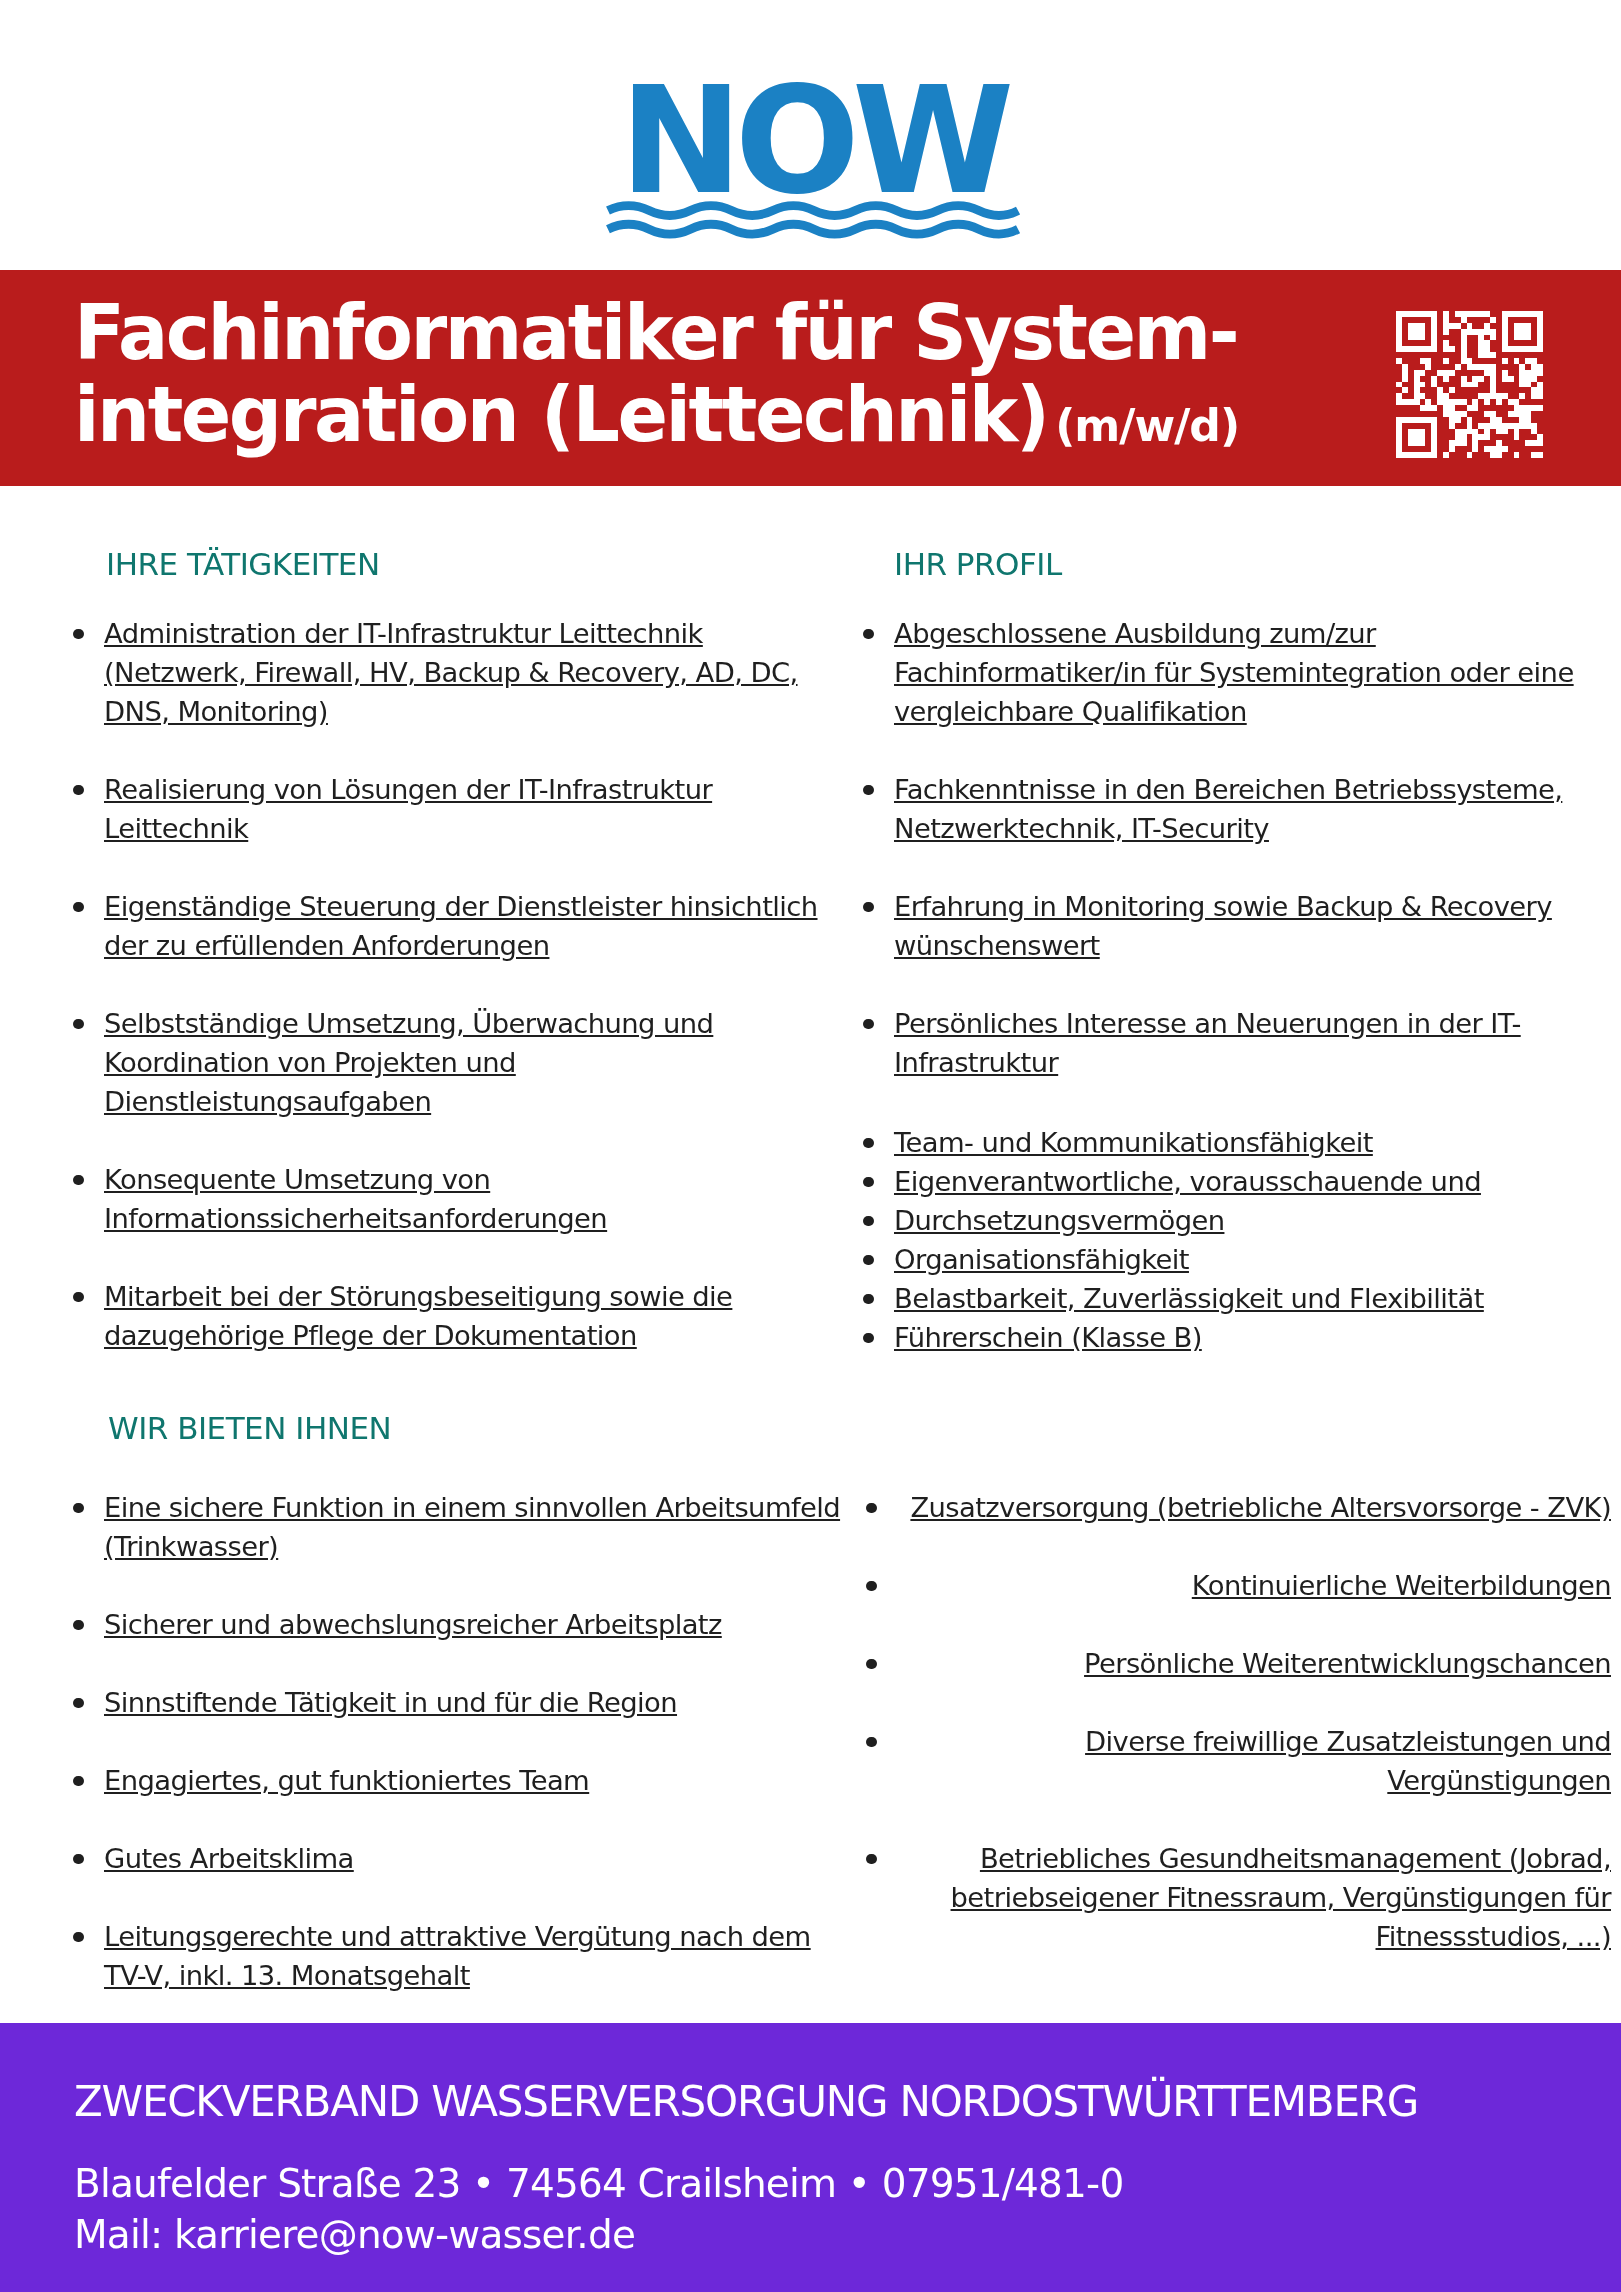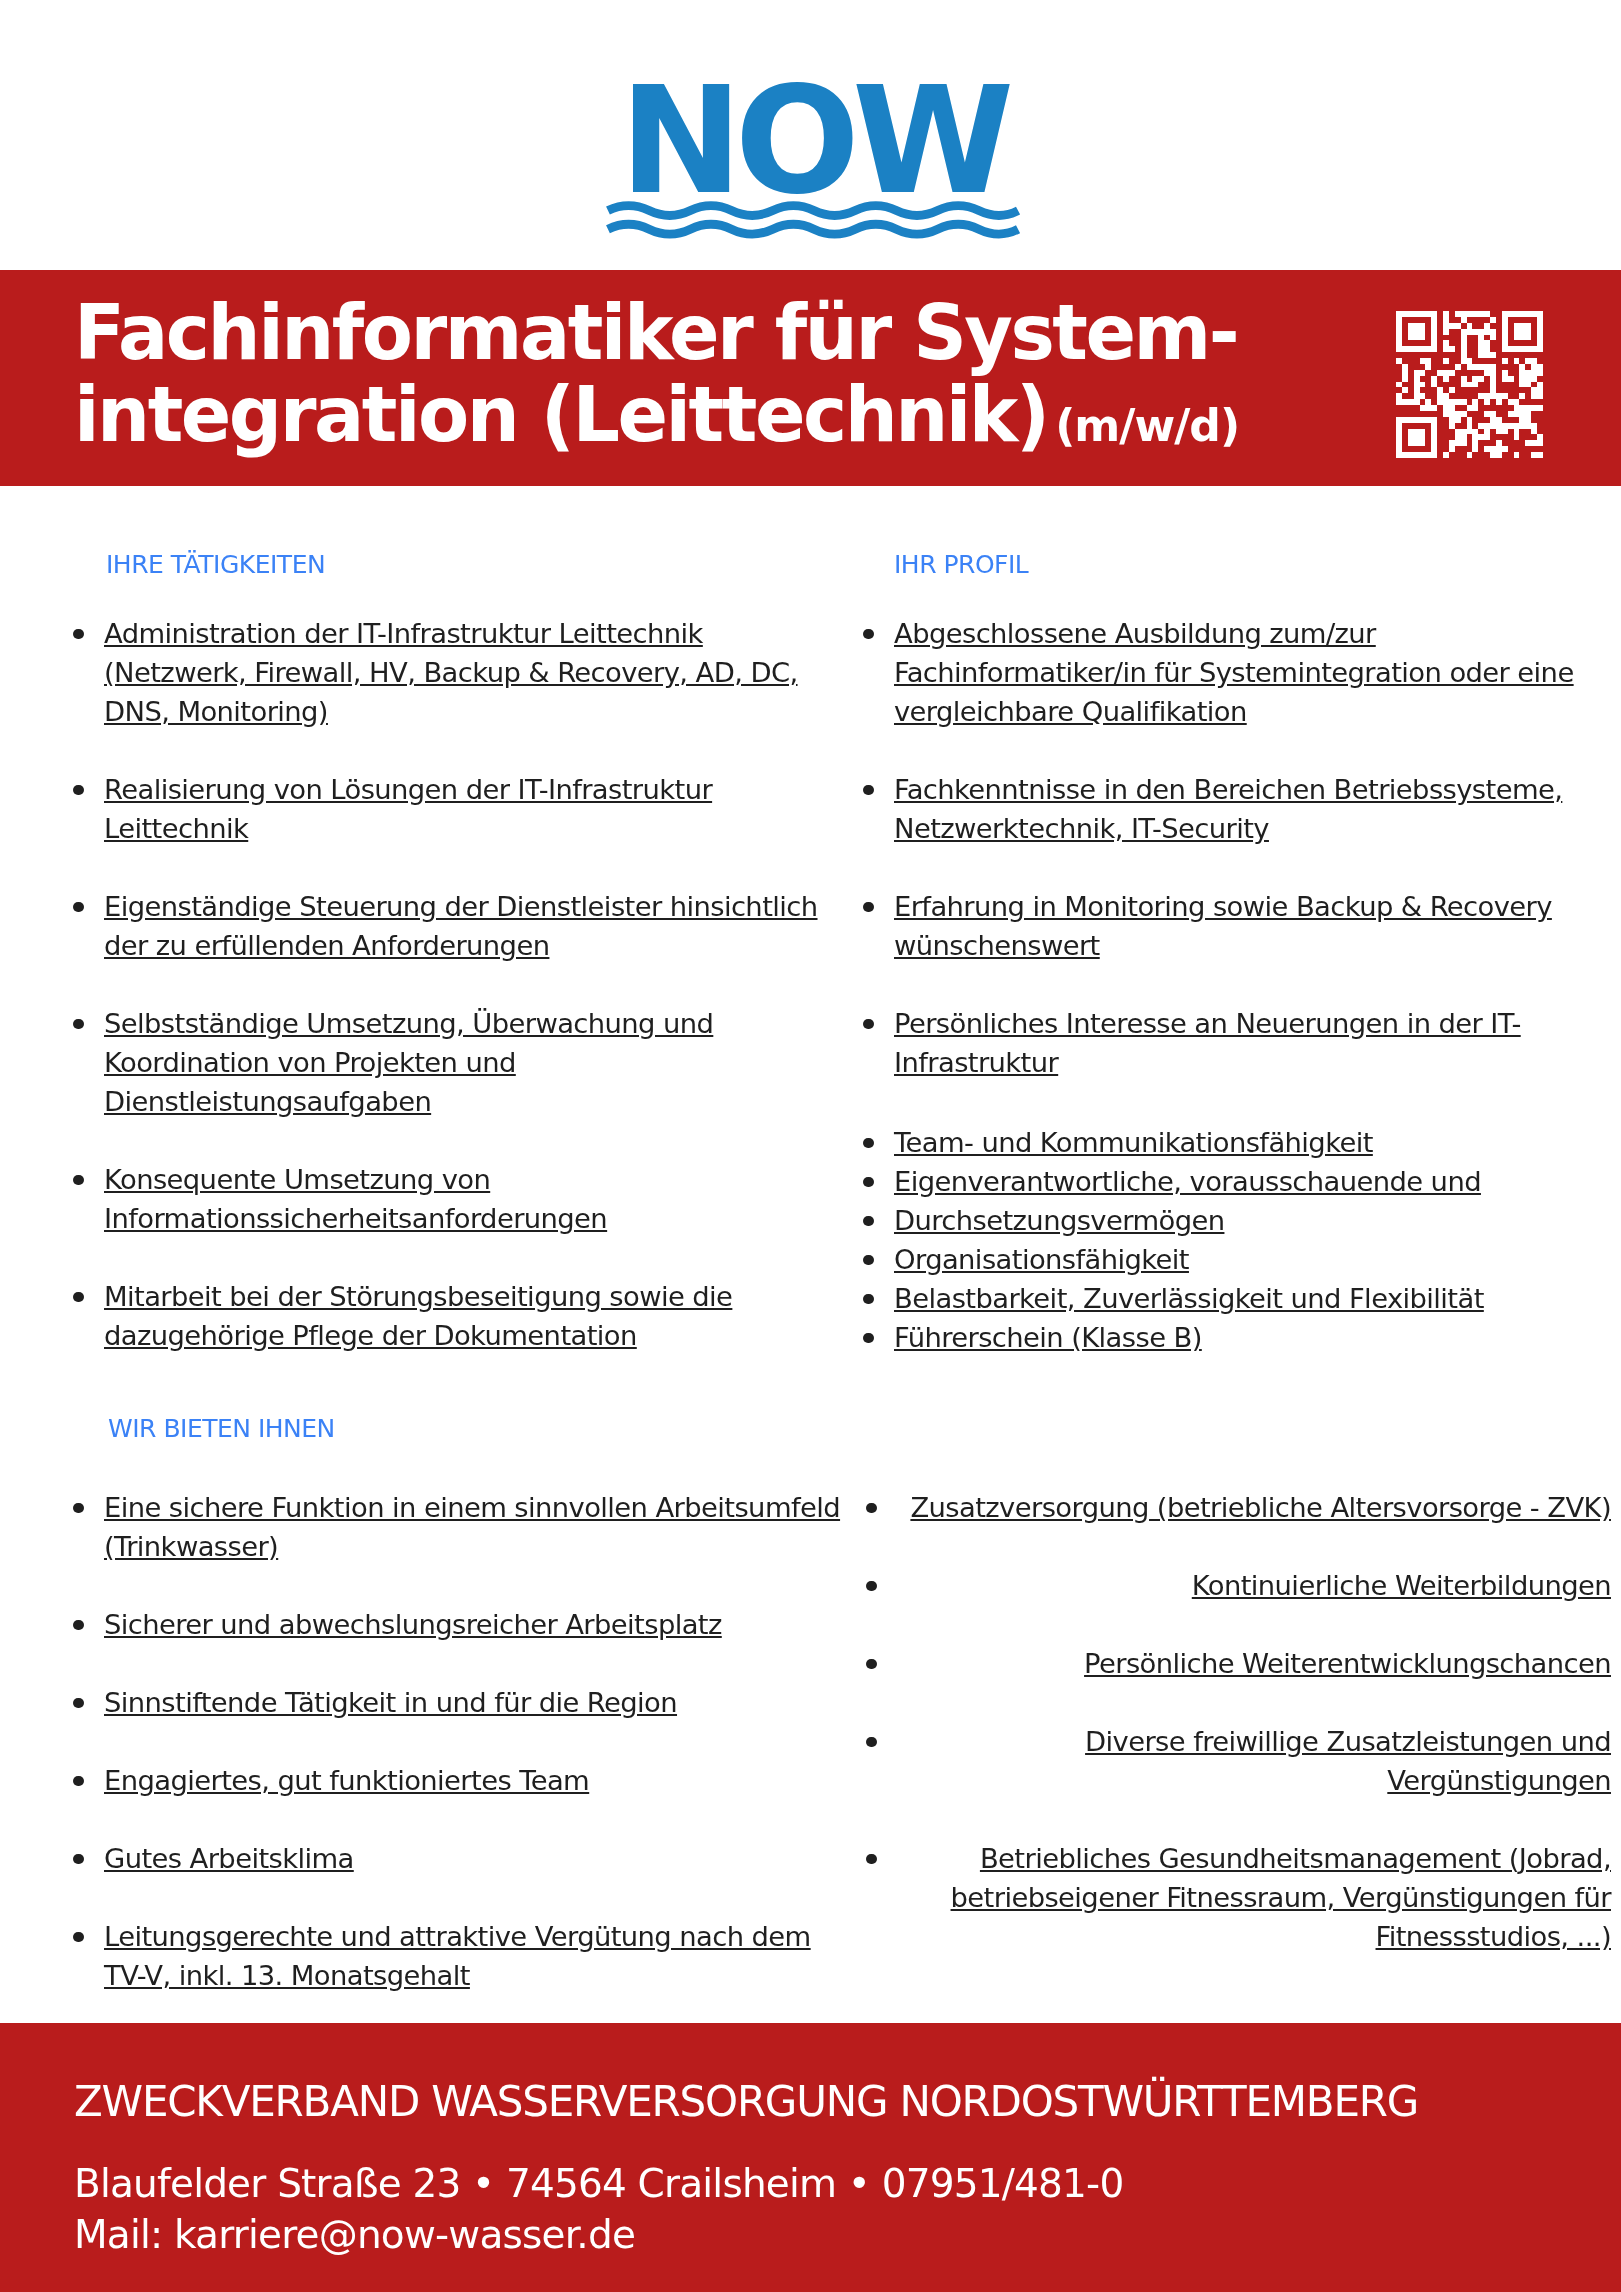--- a/index.html
+++ b/index.html
@@ -15,38 +15,38 @@
   .banner-title {
     position: absolute; left: 74px; top: 21.6px; color: #ffffff;
     font-family: "DejaVu Sans", sans-serif; font-weight: bold;
     font-size: 76px; line-height: 82px; letter-spacing: -2.5px;
     transform: scaleX(0.98); transform-origin: left top;
   }
   .banner-title .suffix { font-size: 45px; letter-spacing: -1px; margin-left: 7.8px; }
   .qr { position: absolute; left: 1396px; top: 41px; width: 147px; height: 147px; }
 
   .section-heading {
-    position: absolute; font-size: 25px; font-weight: normal; color: #3b82f6;
+    position: absolute; font-size: 31px; font-weight: normal; color: #0f766e;
     letter-spacing: -0.5px; line-height: 43px;
   }
   ul.list { position: absolute; list-style: none; }
   ul.list li {
     position: relative; padding-left: 31px;
     font-size: 27.4px; line-height: 39px; color: #1f1f1f; letter-spacing: -0.6px; text-decoration: underline;
   }
   ul.list li .dot {
     position: absolute; left: 0; top: 14.7px; width: 10.8px; height: 10.8px;
     border-radius: 50%; background: #1f1f1f;
   }
   ul.spaced li { margin-bottom: 39px; }
   ul.tight li { margin-bottom: 0; }
 
   .footer {
     position: absolute; left: 0; top: 2023px; width: 1621px; height: 270px;
-    background: #b91c1c; color: #ffffff;
+    background: #6d28d9; color: #ffffff;
   }
   .footer-org { position: absolute; left: 74px; top: 51px; font-size: 42px; letter-spacing: -1.2px; line-height: 55px; }
   .footer-line { position: absolute; left: 74px; font-size: 39px; letter-spacing: -0.8px; line-height: 51px; }
 </style>
 </head>
 <body>
 
 <svg class="logo" viewBox="0 0 422 160">
   <text x="211" y="112" text-anchor="middle" font-family="DejaVu Sans, sans-serif" font-weight="bold" font-size="150" fill="#1b81c4" letter-spacing="-8">NOW</text>
   <g fill="none" stroke="#1b81c4" stroke-width="9">

